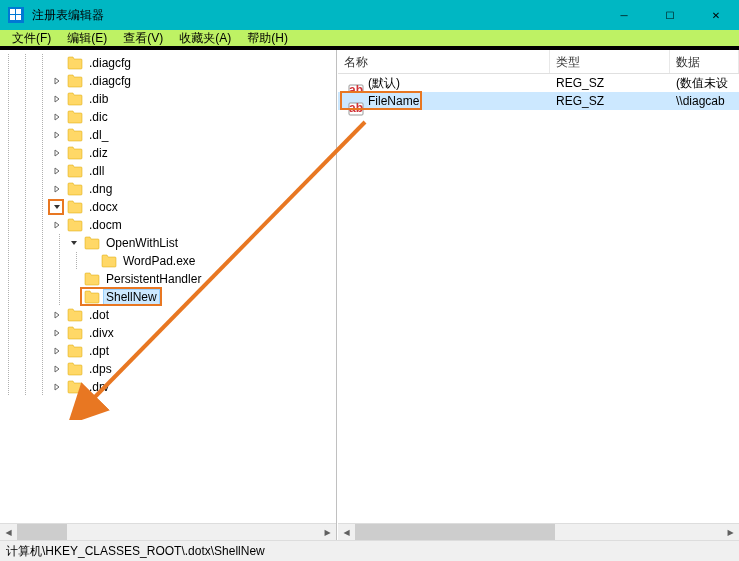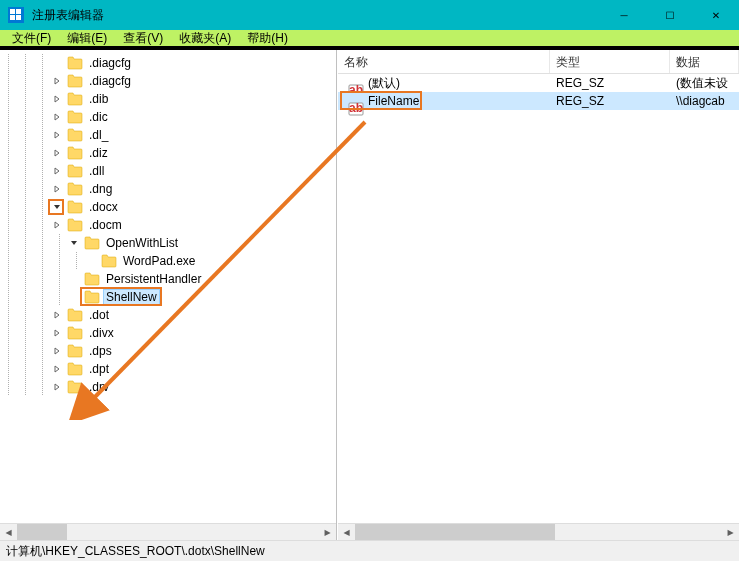--- a/index.html
+++ b/index.html
@@ -450,43 +450,43 @@
           <span class="tree-expand">
             <svg width="8" height="8" viewBox="0 0 8 8">
               <path d="M2 1 L6 4 L2 7 Z" fill="none" stroke="#666" stroke-width="1"></path>
             </svg>
           </span>
           <span class="folder-icon">
             <svg viewBox="0 0 16 14">
               <path d="M1 3 L1 12 Q1 13 2 13 L14 13 Q15 13 15 12 L15 4 Q15 3 14 3 L7 3 L6 1 L2 1 Q1 1 1 2 Z" fill="#ffd867" stroke="#d9a400" stroke-width="0.5"></path>
             </svg>
           </span>
+          <span class="tree-label">.dpt</span>
+        </div>
+        <div class="tree-row">
+          <span style="display:inline-block;width:17px;height:18px;position:relative;flex-shrink:0;">
+            <span class="vline" style="position:absolute;left:8px;top:0;height:18px;"></span>
+          </span>
+          <span style="display:inline-block;width:17px;height:18px;position:relative;flex-shrink:0;">
+            <span class="vline" style="position:absolute;left:8px;top:0;height:18px;"></span>
+          </span>
+          <span style="display:inline-block;width:17px;height:18px;position:relative;flex-shrink:0;">
+            <span class="vline" style="position:absolute;left:8px;top:0;height:18px;"></span>
+          </span>
+          <span class="tree-expand">
+            <svg width="8" height="8" viewBox="0 0 8 8">
+              <path d="M2 1 L6 4 L2 7 Z" fill="none" stroke="#666" stroke-width="1"></path>
+            </svg>
+          </span>
+          <span class="folder-icon">
+            <svg viewBox="0 0 16 14">
+              <path d="M1 3 L1 12 Q1 13 2 13 L14 13 Q15 13 15 12 L15 4 Q15 3 14 3 L7 3 L6 1 L2 1 Q1 1 1 2 Z" fill="#ffd867" stroke="#d9a400" stroke-width="0.5"></path>
+            </svg>
+          </span>
           <span class="tree-label">.dps</span>
-        </div>
-        <div class="tree-row">
-          <span style="display:inline-block;width:17px;height:18px;position:relative;flex-shrink:0;">
-            <span class="vline" style="position:absolute;left:8px;top:0;height:18px;"></span>
-          </span>
-          <span style="display:inline-block;width:17px;height:18px;position:relative;flex-shrink:0;">
-            <span class="vline" style="position:absolute;left:8px;top:0;height:18px;"></span>
-          </span>
-          <span style="display:inline-block;width:17px;height:18px;position:relative;flex-shrink:0;">
-            <span class="vline" style="position:absolute;left:8px;top:0;height:18px;"></span>
-          </span>
-          <span class="tree-expand">
-            <svg width="8" height="8" viewBox="0 0 8 8">
-              <path d="M2 1 L6 4 L2 7 Z" fill="none" stroke="#666" stroke-width="1"></path>
-            </svg>
-          </span>
-          <span class="folder-icon">
-            <svg viewBox="0 0 16 14">
-              <path d="M1 3 L1 12 Q1 13 2 13 L14 13 Q15 13 15 12 L15 4 Q15 3 14 3 L7 3 L6 1 L2 1 Q1 1 1 2 Z" fill="#ffd867" stroke="#d9a400" stroke-width="0.5"></path>
-            </svg>
-          </span>
-          <span class="tree-label">.dpt</span>
         </div>
         <div class="tree-row">
           <span style="display:inline-block;width:17px;height:18px;position:relative;flex-shrink:0;">
             <span class="vline" style="position:absolute;left:8px;top:0;height:18px;"></span>
           </span>
           <span style="display:inline-block;width:17px;height:18px;position:relative;flex-shrink:0;">
             <span class="vline" style="position:absolute;left:8px;top:0;height:18px;"></span>
           </span>
           <span style="display:inline-block;width:17px;height:18px;position:relative;flex-shrink:0;">
             <span class="vline" style="position:absolute;left:8px;top:0;height:18px;"></span>

